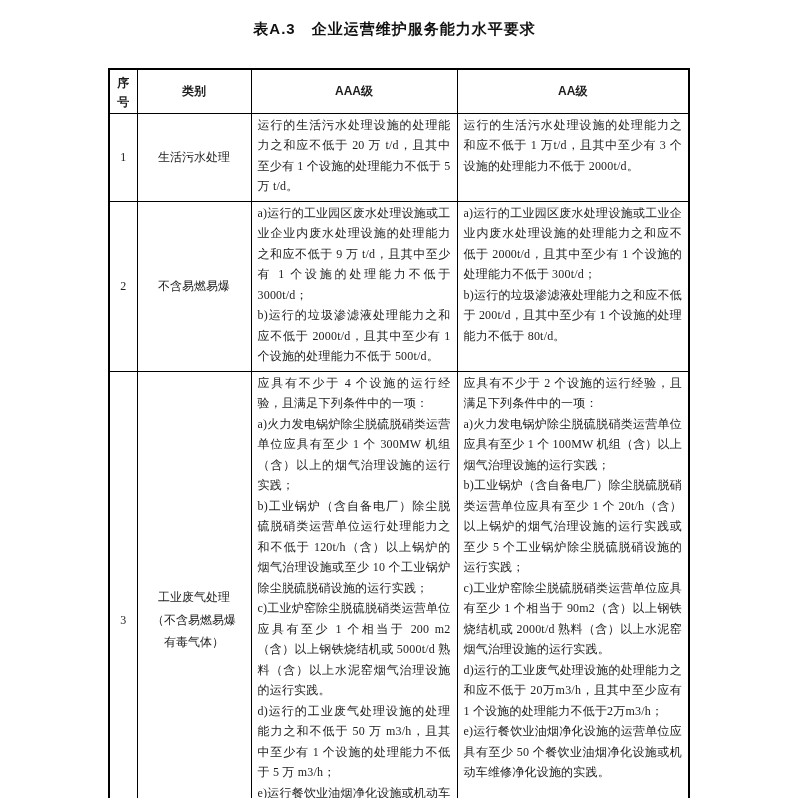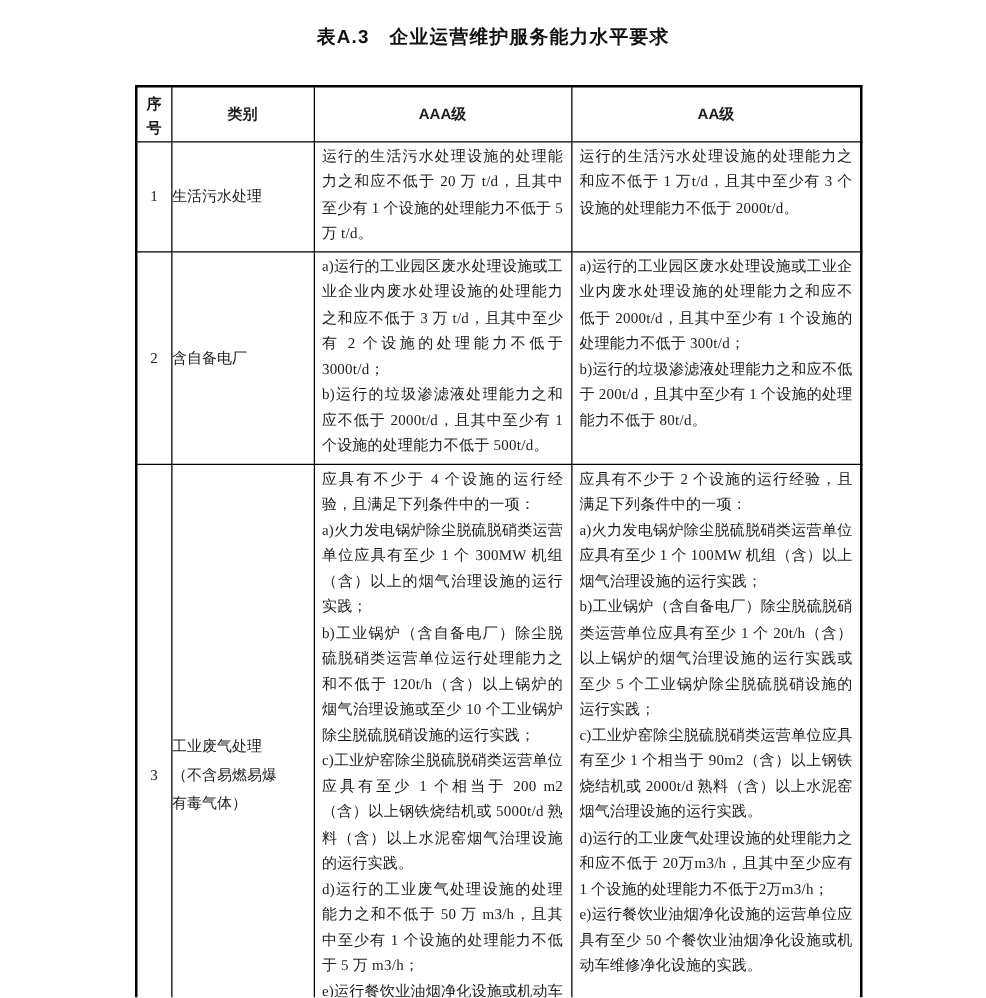--- a/index.html
+++ b/index.html
@@ -52,21 +52,21 @@
     height: 44px;
     color: #111111;
   }
   th.hcell.h-num { vertical-align: top; padding-top: 4px; }
   td.cell-num {
     text-align: center;
     vertical-align: middle;
     font-size: 12px;
   }
   td.cell-cat {
-    text-align: left;
+    text-align: center;
     vertical-align: middle;
     white-space: pre-line;
     line-height: 1.9;
     font-size: 12px;
   }
   td.cell-txt {
     vertical-align: top;
     text-align: justify;
     white-space: pre-line;
     line-height: 20.5px;
@@ -101,22 +101,22 @@
     </thead>
     <tbody>
       <tr style="height:86px;">
         <td class="cell-num">1</td>
         <td class="cell-cat">生活污水处理</td>
         <td class="cell-txt">运行的生活污水处理设施的处理能力之和应不低于 20 万 t/d，且其中至少有 1 个设施的处理能力不低于 5 万 t/d。</td>
         <td class="cell-txt">运行的生活污水处理设施的处理能力之和应不低于 1 万t/d，且其中至少有 3 个设施的处理能力不低于 2000t/d。</td>
       </tr>
       <tr style="height:143px;">
         <td class="cell-num">2</td>
-        <td class="cell-cat">含自备电厂</td>
-        <td class="cell-txt">a)运行的工业园区废水处理设施或工业企业内废水处理设施的处理能力之和应不低于 3 万 t/d，且其中至少有 2 个设施的处理能力不低于 3000t/d；
+        <td class="cell-cat">不含易燃易爆</td>
+        <td class="cell-txt">a)运行的工业园区废水处理设施或工业企业内废水处理设施的处理能力之和应不低于 9 万 t/d，且其中至少有 1 个设施的处理能力不低于 3000t/d；
 b)运行的垃圾渗滤液处理能力之和应不低于 2000t/d，且其中至少有 1 个设施的处理能力不低于 500t/d。</td>
         <td class="cell-txt">a)运行的工业园区废水处理设施或工业企业内废水处理设施的处理能力之和应不低于 2000t/d，且其中至少有 1 个设施的处理能力不低于 300t/d；
 b)运行的垃圾渗滤液处理能力之和应不低于 200t/d，且其中至少有 1 个设施的处理能力不低于 80t/d。</td>
       </tr>
       <tr style="height:449px;">
         <td class="cell-num">3</td>
         <td class="cell-cat">工业废气处理
 （不含易燃易爆
 有毒气体）</td>
         <td class="cell-txt">应具有不少于 4 个设施的运行经验，且满足下列条件中的一项：

